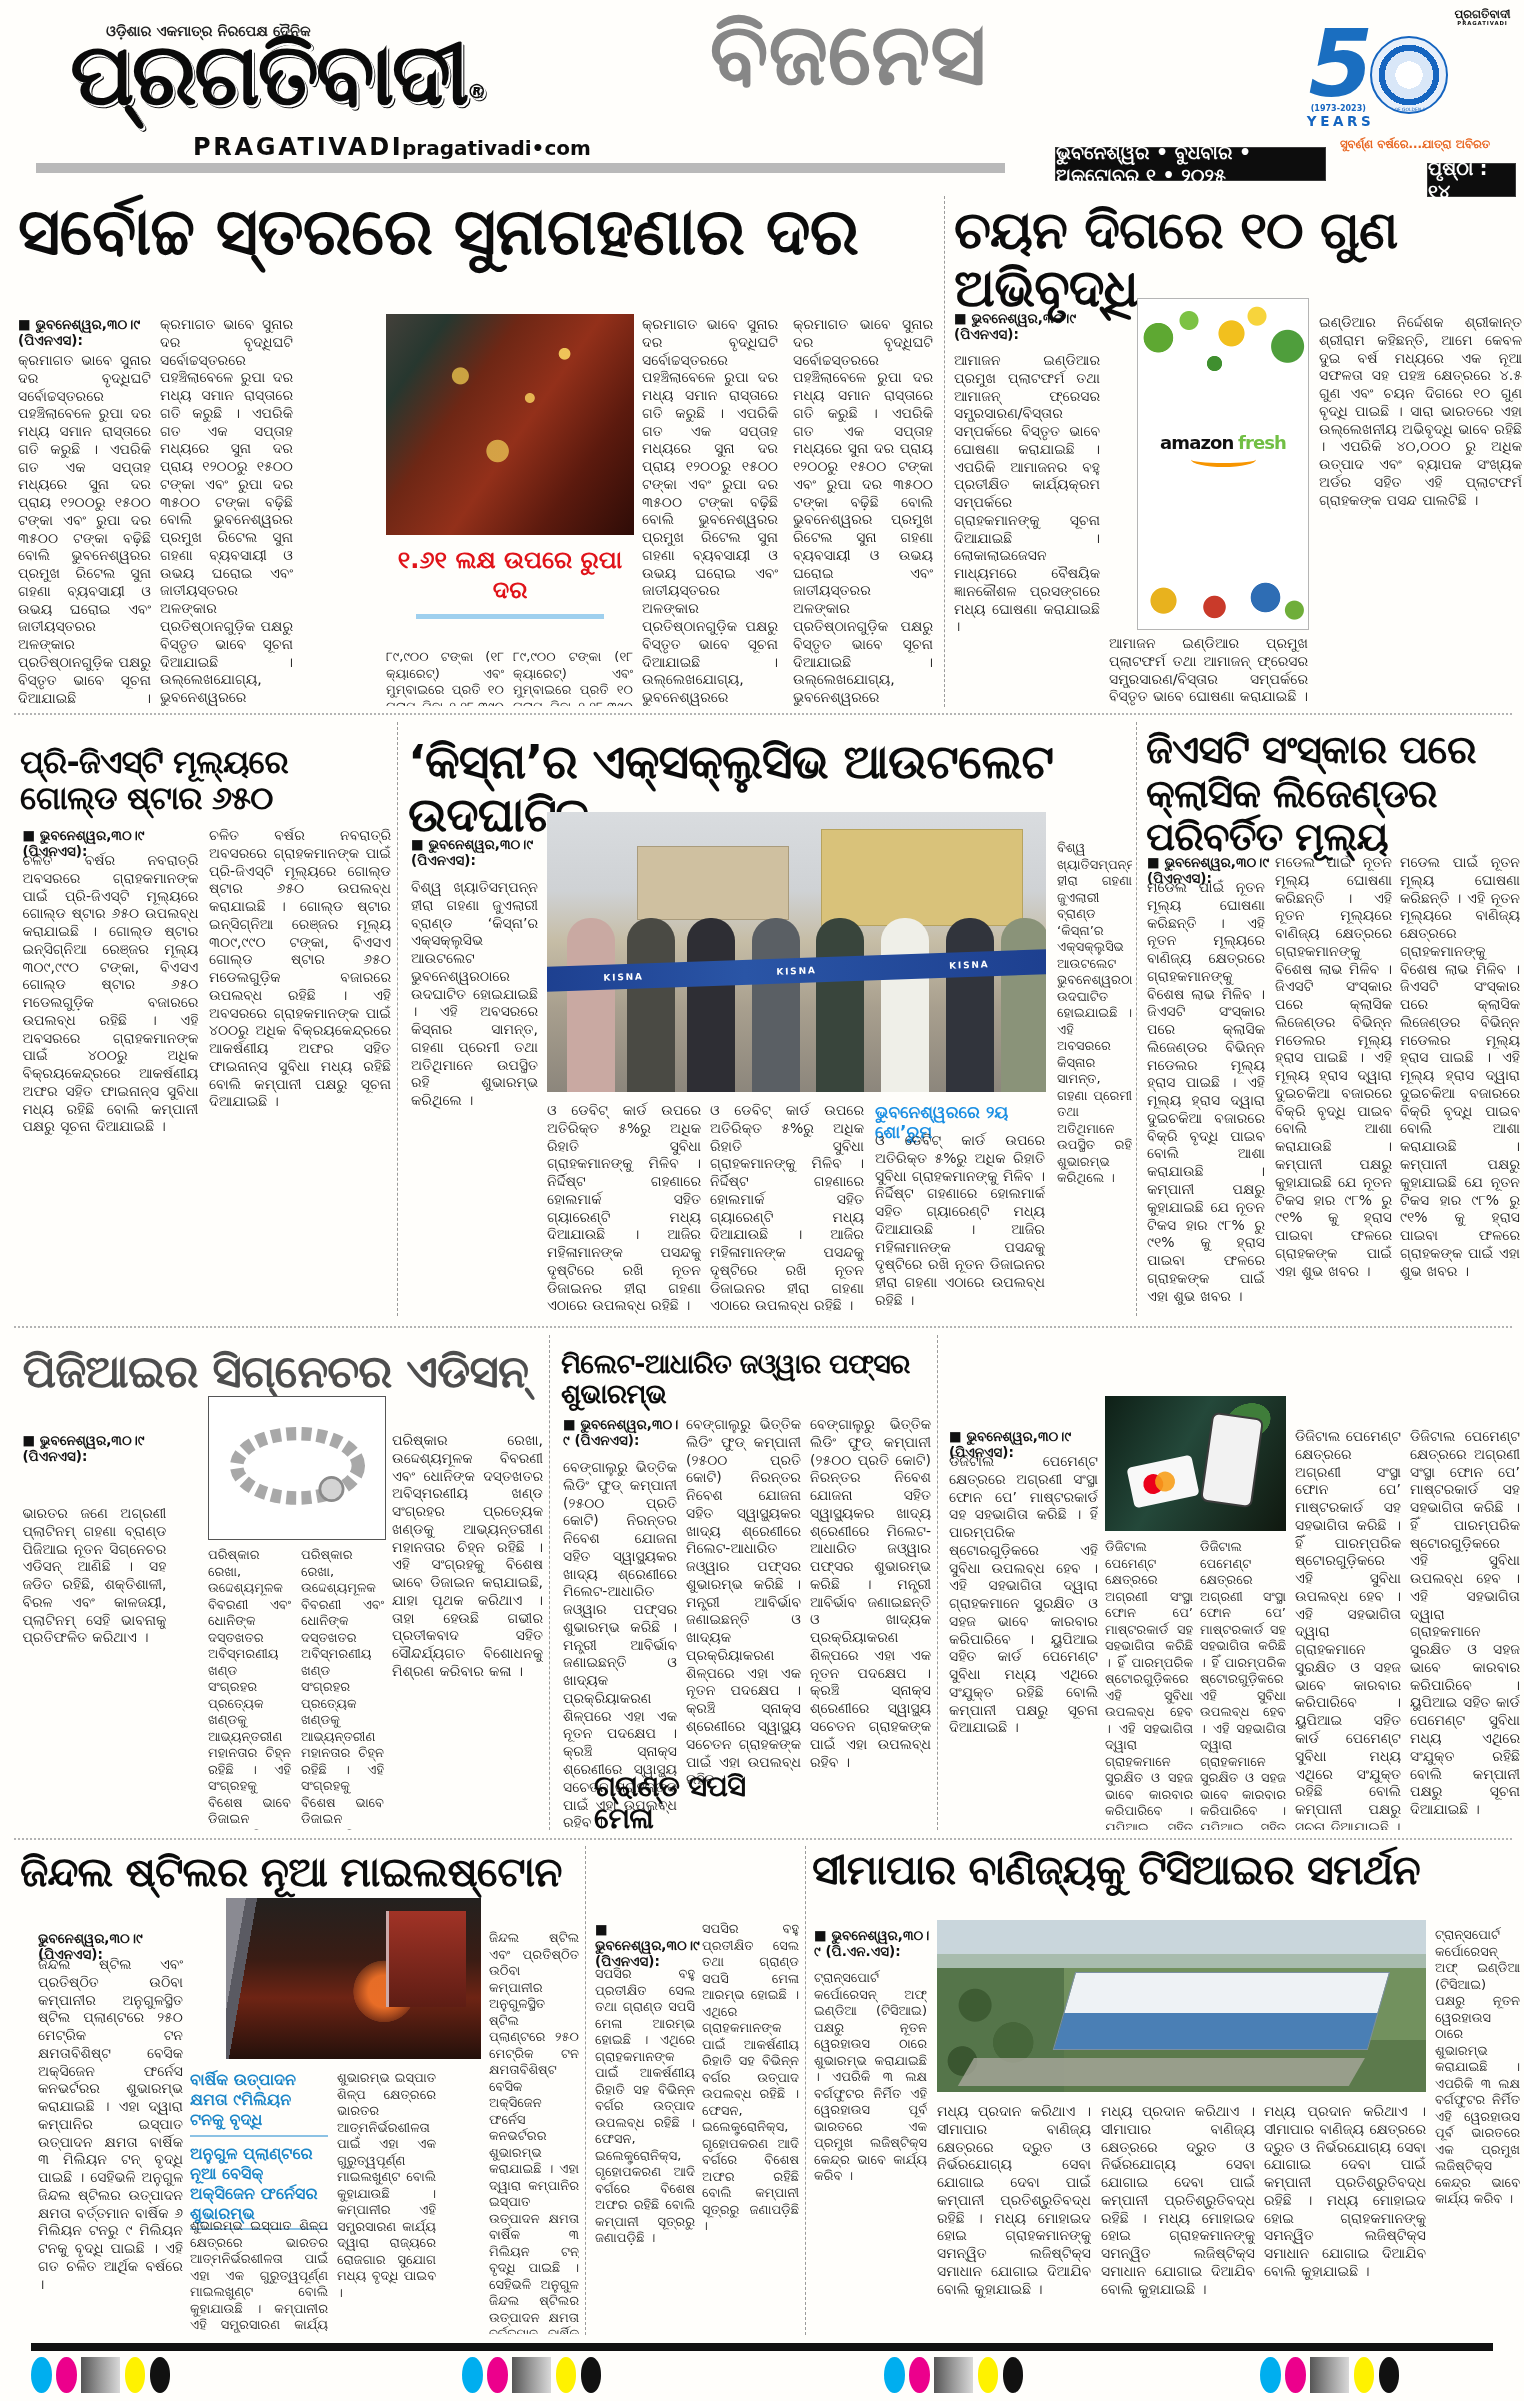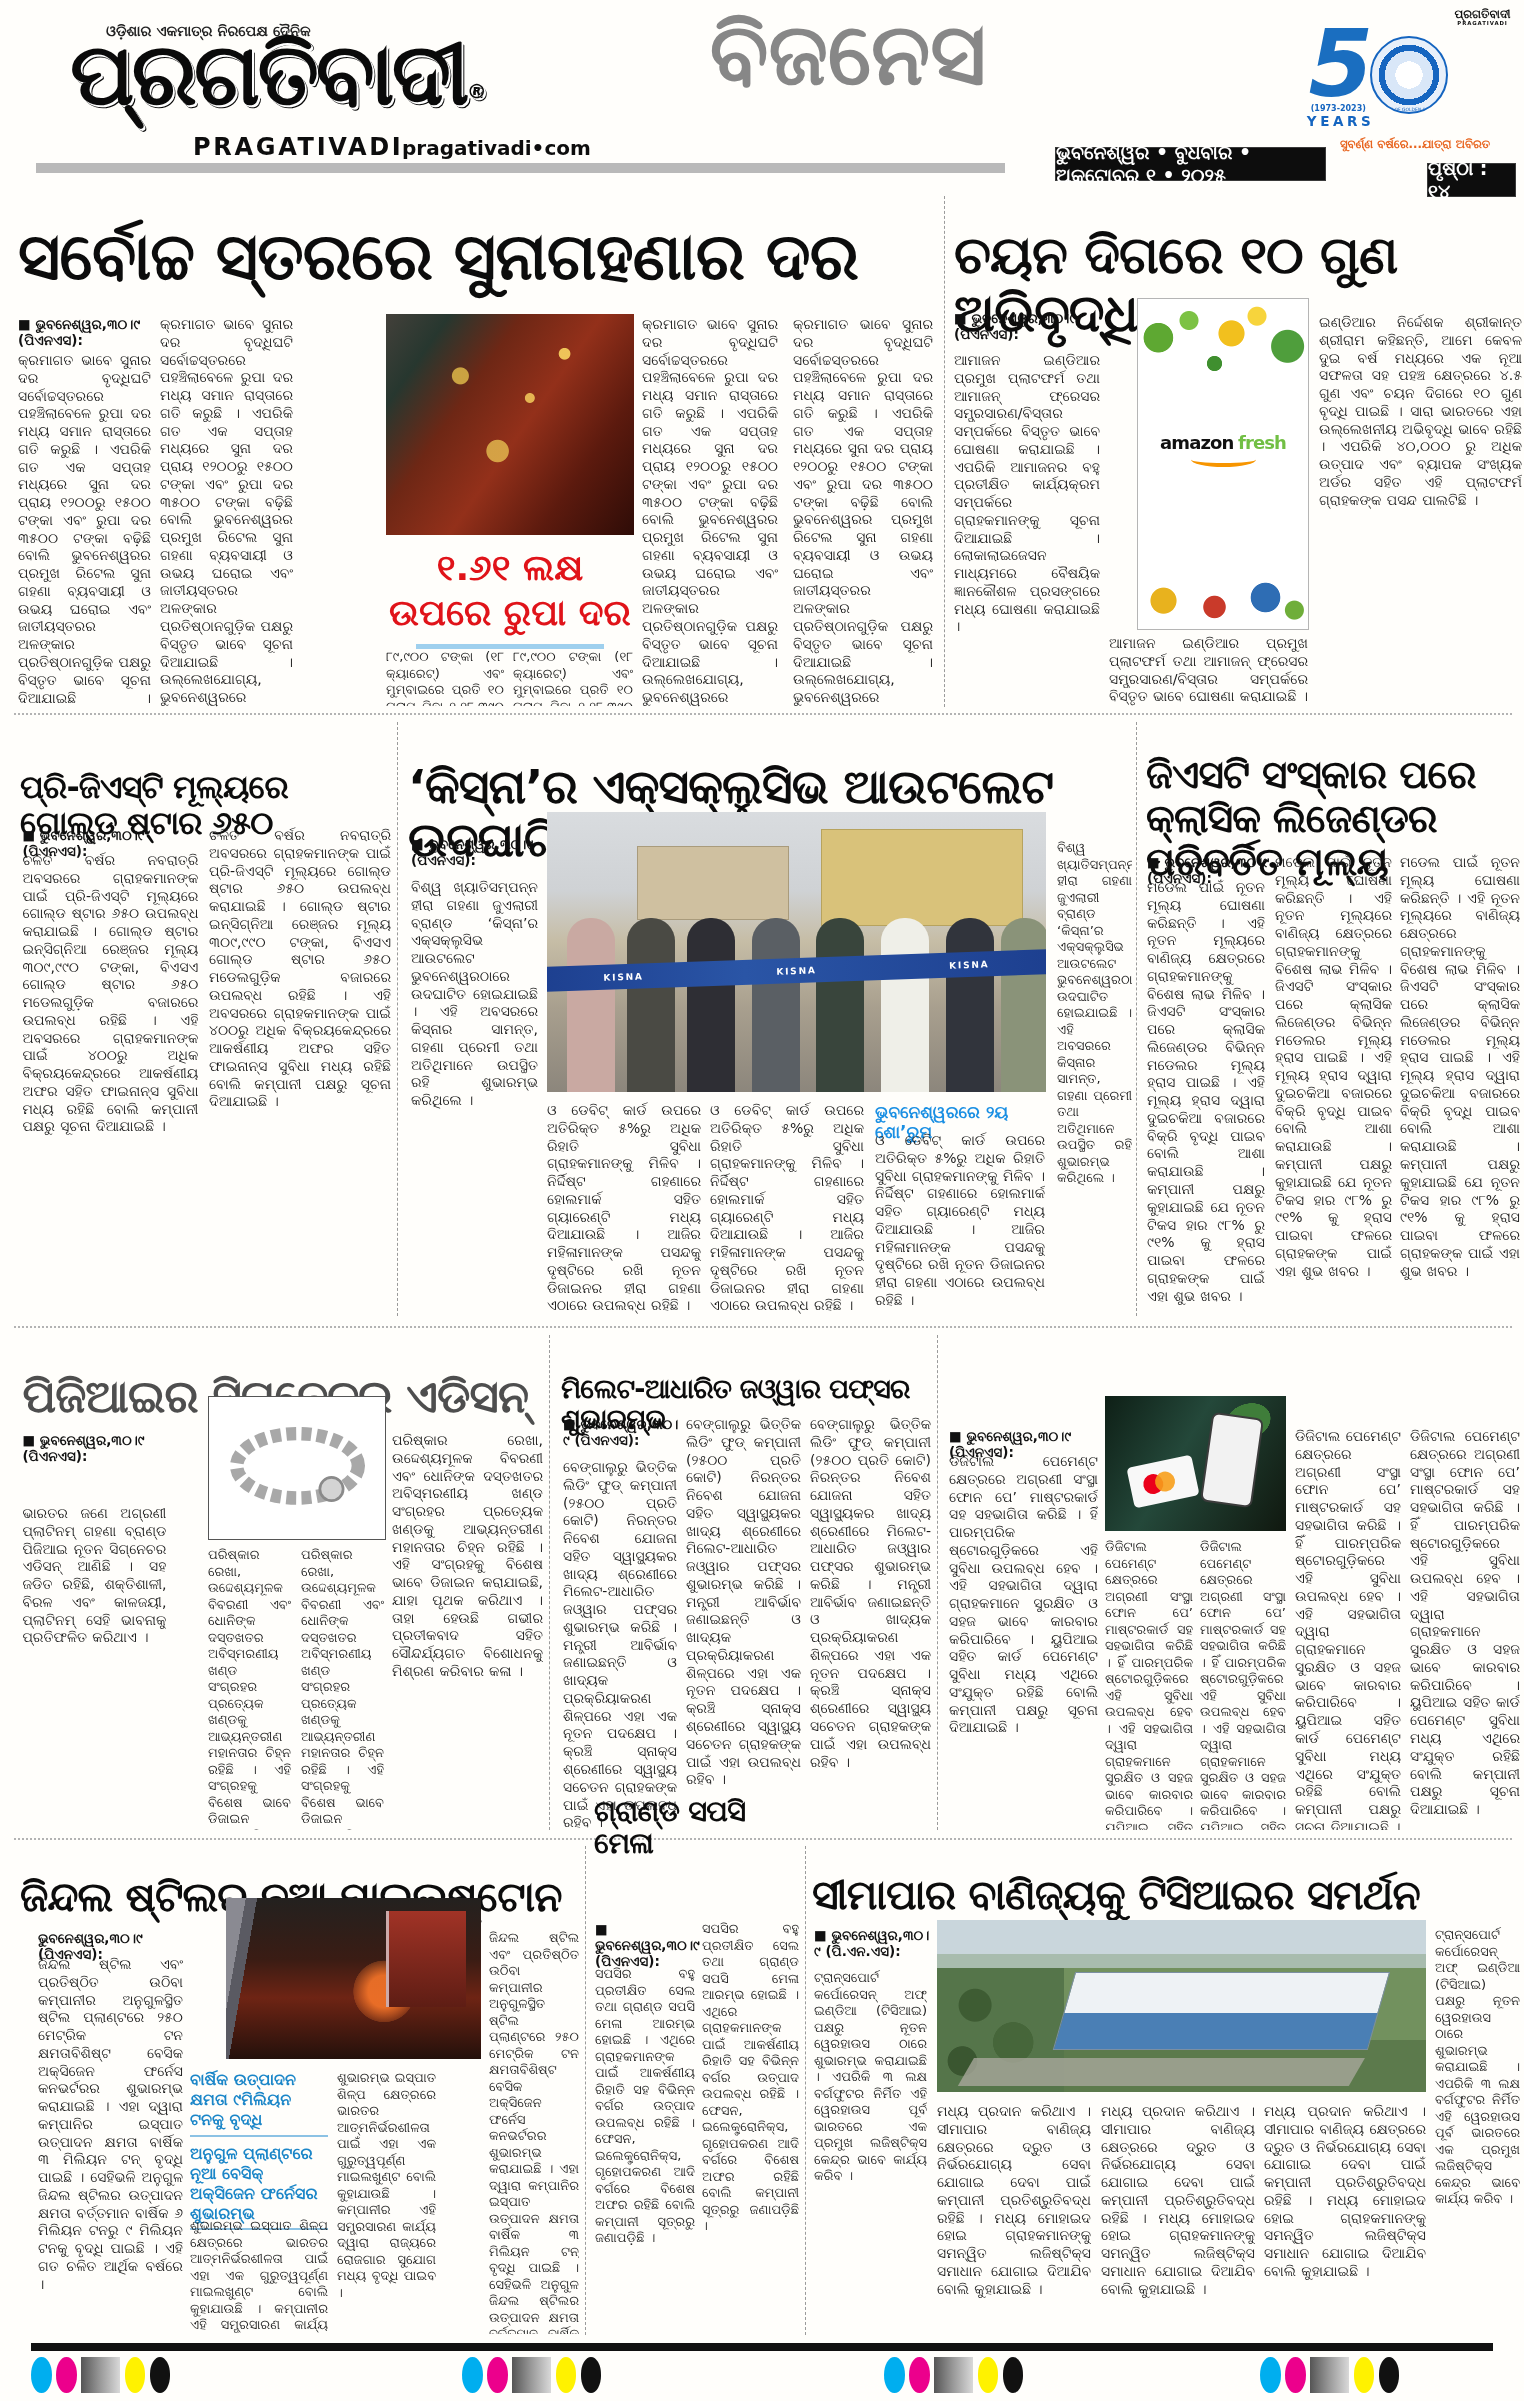--- a/index.html
+++ b/index.html
@@ -21,27 +21,27 @@
   .anniv-brand small{display:block;font-size:5.4px;letter-spacing:0.9px;font-weight:700;}
   .anniv-five{font-size:93px;font-weight:900;font-style:italic;color:#1a6ec0;line-height:1;}
   .anniv-badge{width:74px;height:74px;border-radius:50%;border:2.7px solid #1565c0;
                background:radial-gradient(circle,#ffffff 0 26%,#d9e7f8 26% 46%,#1565c0 46% 58%,#e8f0fa 58% 72%,#1565c0 72% 100%);
                overflow:hidden;display:flex;align-items:flex-end;justify-content:center;}
   .anniv-ring{font-size:4.5px;color:#1565c0;white-space:nowrap;}
   .anniv-range{font-size:8px;color:#1565c0;font-weight:700;}
   .anniv-years{font-size:13.5px;font-weight:800;letter-spacing:3.6px;color:#1565c0;}
   .anniv-tag{font-size:11.7px;font-weight:700;color:#e8641e;text-align:center;}
   
-  .headline{font-weight:900;color:#0c0c0c;line-height:1.12;letter-spacing:-0.9px;margin-top:25px;}
+  .headline{font-weight:900;color:#0c0c0c;line-height:1.12;letter-spacing:-0.9px;}
   .headline-gray{color:#4e4e4e;}
   .byline{font-size:13.5px;font-weight:800;color:#111;line-height:1.2;}
   .col{font-size:14px;line-height:1.27;text-align:justify;color:#1c1c1c;overflow:hidden;word-spacing:0.9px;}
   .vrule{border-left:1.8px dashed #9a9a9a;width:0;}
   .hwavy{border-top:2.7px dotted #b3b3b3;height:0;}
-  .redbox{color:#e01319;font-weight:900;font-size:36px;line-height:1.25;text-align:center;}
+  .redbox{color:#e01319;font-weight:900;font-size:24px;line-height:1.25;text-align:center;}
   .redbox .ul{display:block;margin:9px auto 0;width:188px;height:5.4px;background:#9fd0ee;}
   .bluecap{color:#1a8fe3;font-weight:900;font-size:17px;line-height:1.2;}
   .bluehl{color:#1b86c8;font-weight:800;font-size:16px;line-height:1.25;}
   .bluehl .item{display:block;border-bottom:2.7px solid #8cc2e4;padding-bottom:4.5px;margin-bottom:7.2px;}
   
   .photo{overflow:hidden;}
   .gold-photo{background:
      radial-gradient(circle at 72% 18%,rgba(244,204,92,.95) 0 5.4px,transparent 6.3px),
      radial-gradient(circle at 58% 38%,rgba(244,204,92,.85) 0 4.5px,transparent 5.4px),
      radial-gradient(circle at 30% 28%,rgba(214,176,70,.9) 0 8px,transparent 9px),

